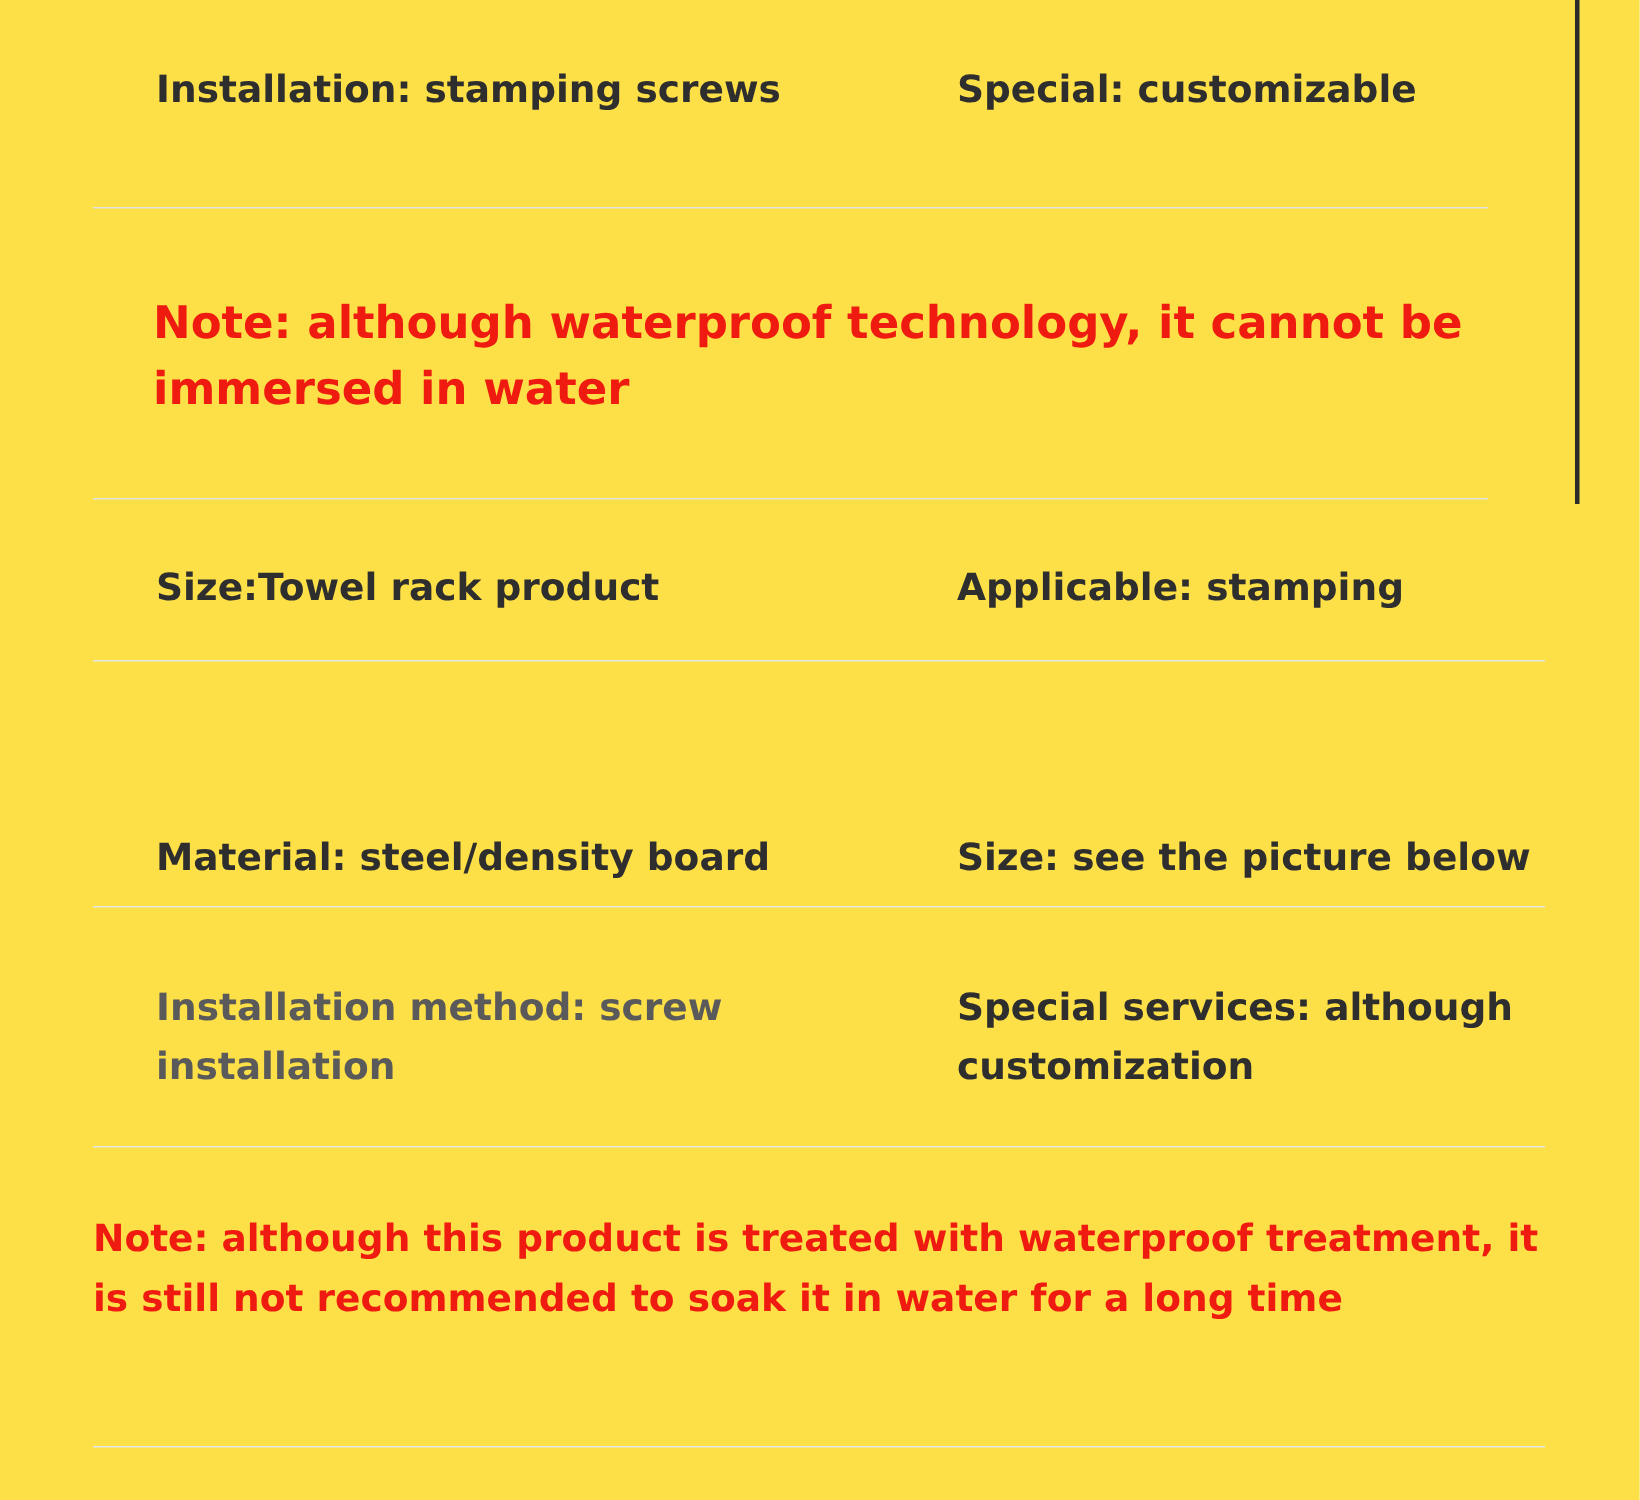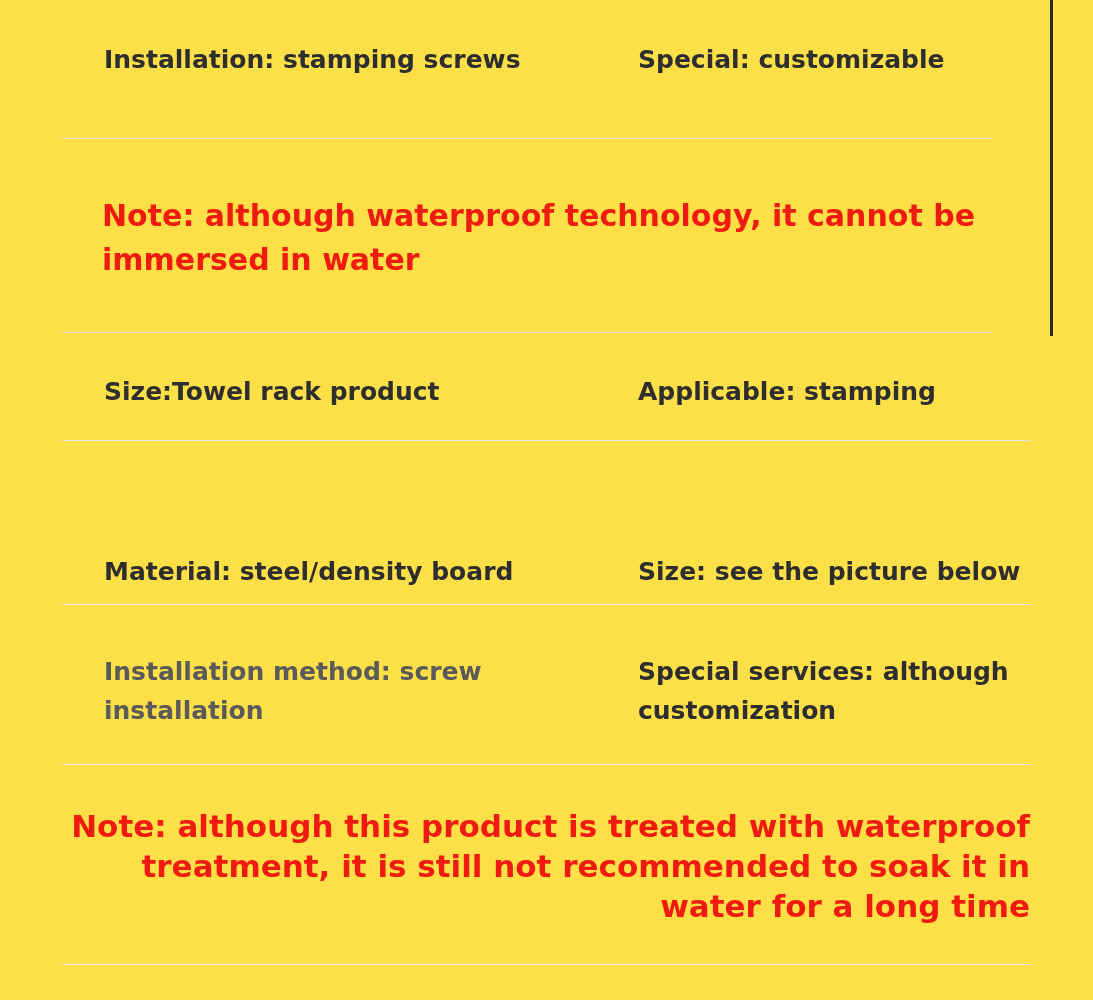--- a/index.html
+++ b/index.html
@@ -89,22 +89,22 @@
     top: 194px;
     width: 900px;
     font-size: 30px;
     line-height: 44px;
   }
   .note-bottom {
     position: absolute;
     left: 62px;
     top: 806px;
     width: 968px;
-    text-align: right;
-    font-size: 31px;
+    text-align: left;
+    font-size: 25px;
     line-height: 40px;
   }
 
   
   #row-install-service { top: 40px; }
   #div-1 { position: absolute; left: 62px; top: 138px; width: 930px; }
   #div-2 { position: absolute; left: 62px; top: 332px; width: 930px; }
   #row-name-applicable { top: 372px; }
   #div-3 { position: absolute; left: 62px; top: 440px; width: 968px; }
   #row-material-size { top: 552px; }

